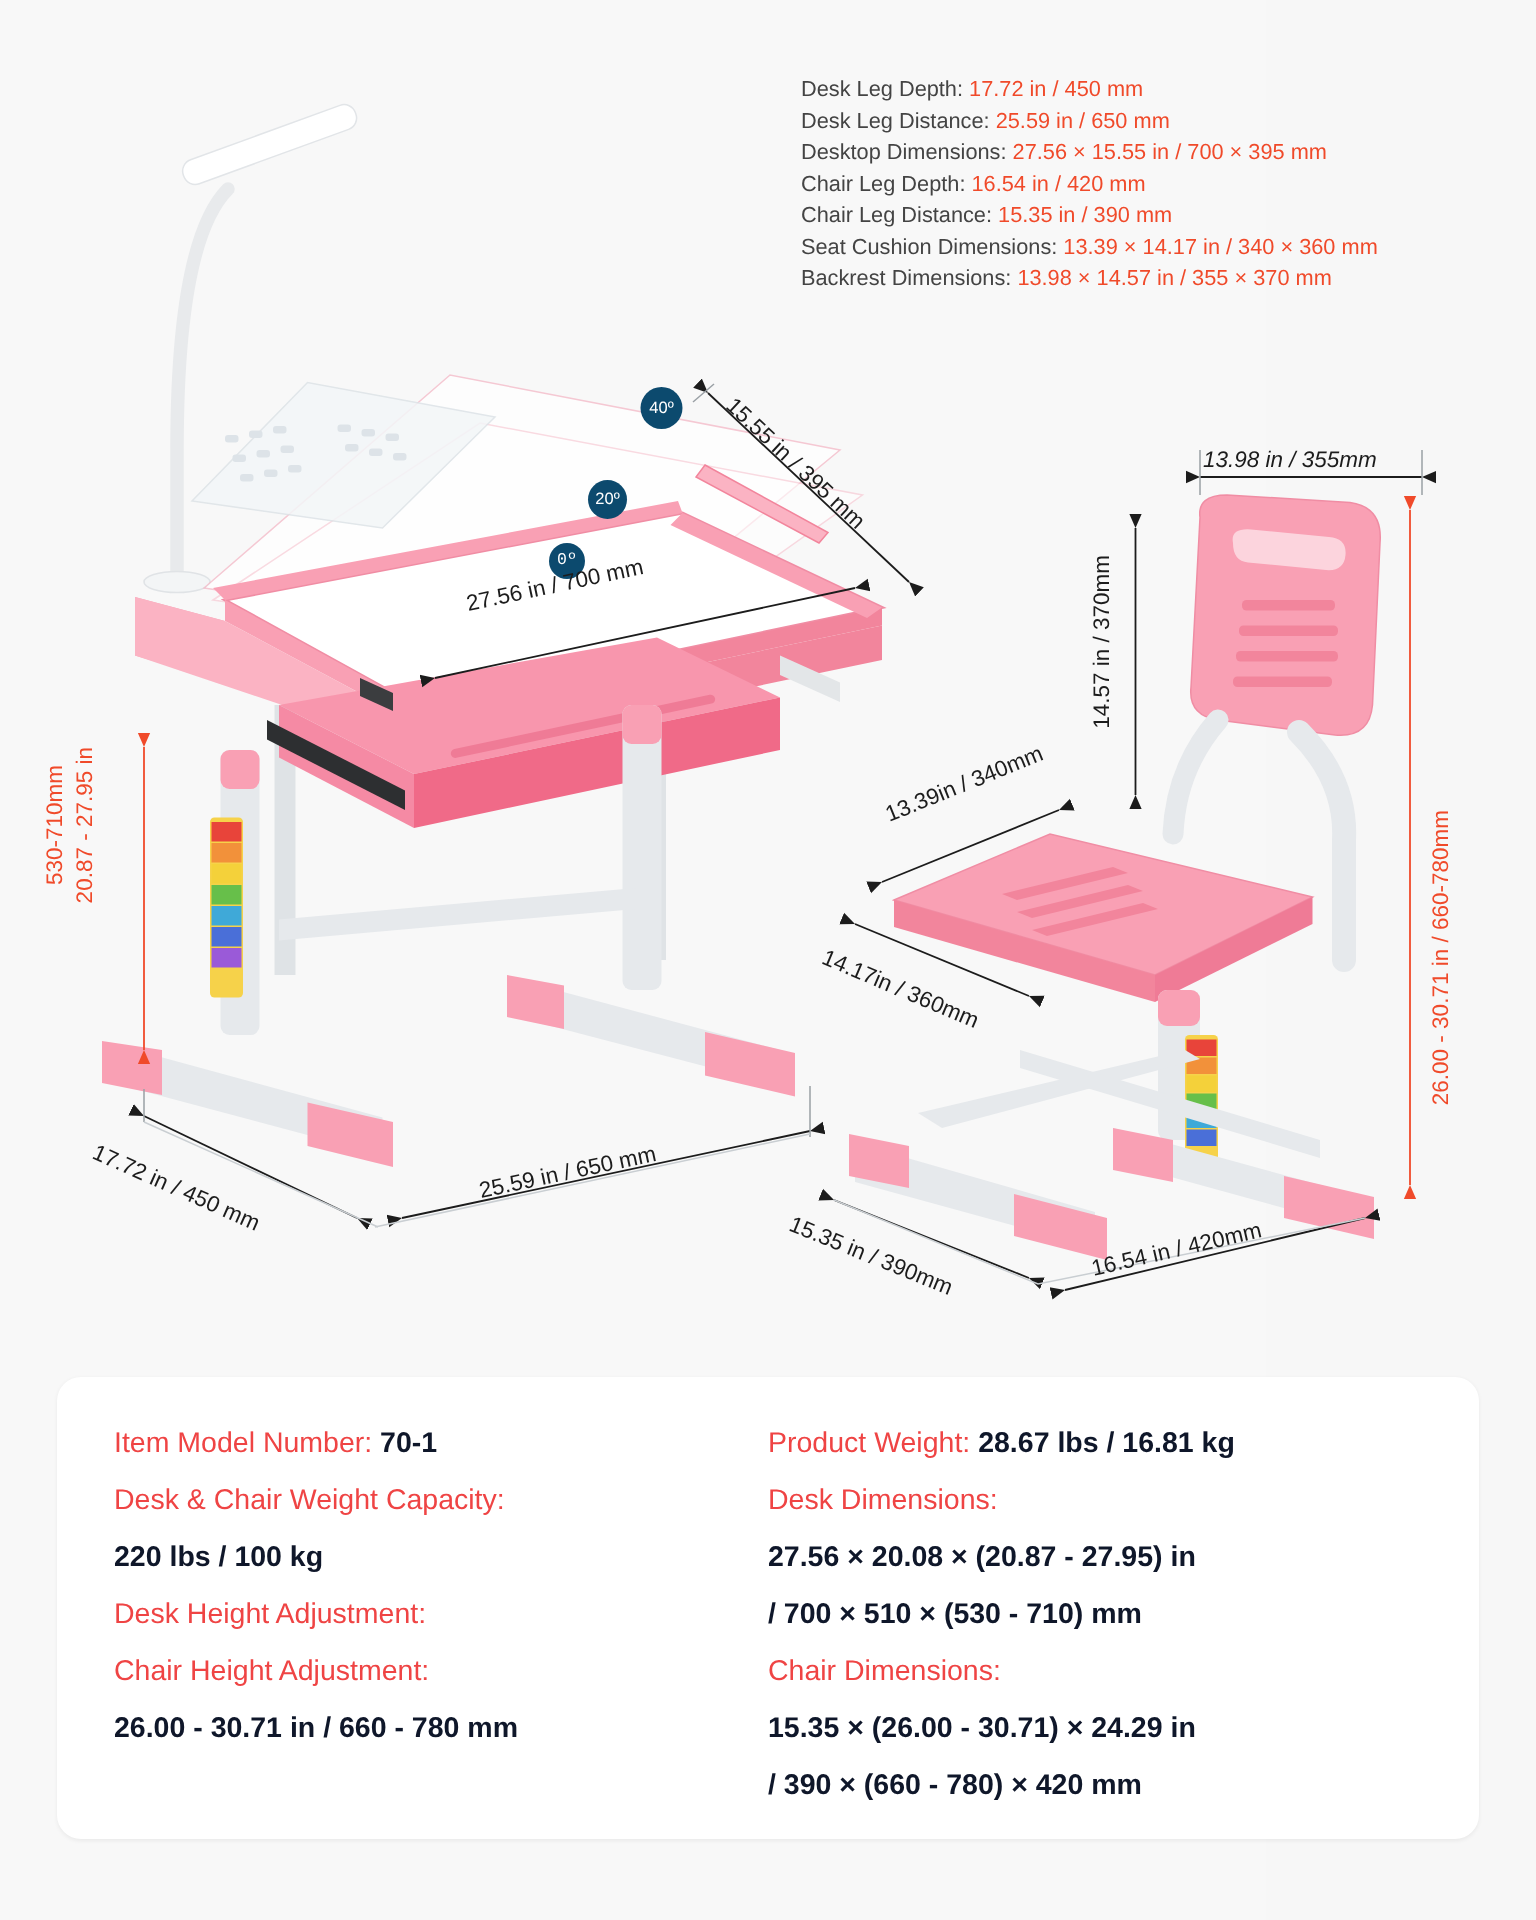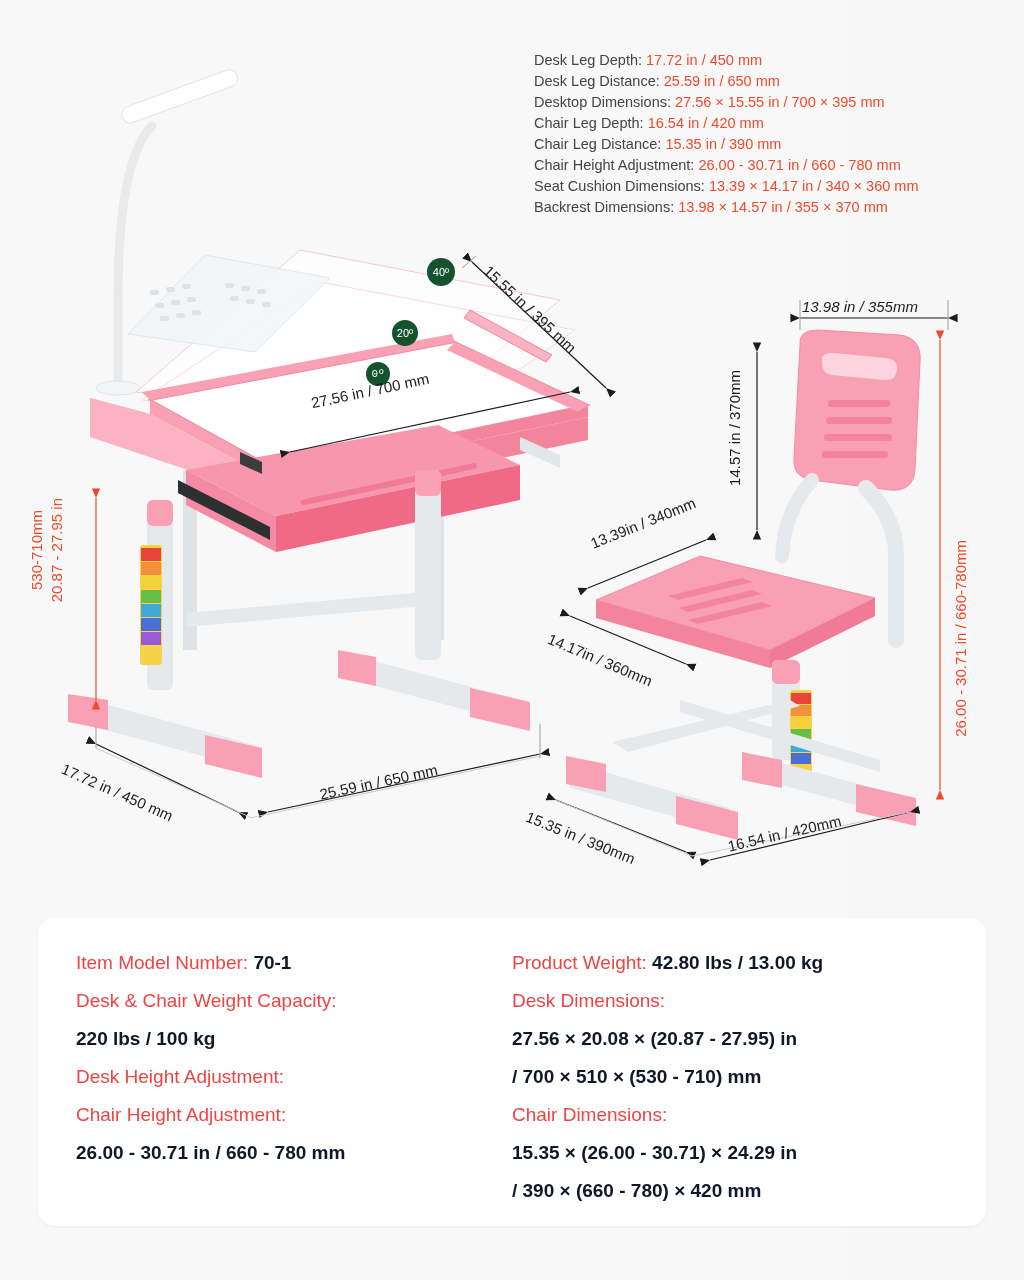--- a/index.html
+++ b/index.html
@@ -35,21 +35,21 @@
   .info-row { white-space: nowrap; }
 
   
   .canvas { position: absolute; left: 0; top: 0; width: 1024px; height: 918px; }
 
   .dimtext {
     position: absolute; color: #1c1c1c; font-size: 15px; white-space: nowrap;
   }
   .dimtext.red { color: #f04a2a; }
   .badge {
-    position: absolute; background: #14532d; color: #fff; border-radius: 50%;
+    position: absolute; background: #0c4a6e; color: #fff; border-radius: 50%;
     font-size: 11px; display: flex; align-items: center; justify-content: center;
   }
   svg { position: absolute; left: 0; top: 0; }
 </style>
 </head>
 <body>
 
 <div class="page">
 
   <div class="spec-list">
@@ -60,23 +60,20 @@
       <span class="lbl">Desk Leg Distance: </span><span class="val">25.59 in / 650 mm</span>
     </div>
     <div class="spec-line">
       <span class="lbl">Desktop Dimensions: </span><span class="val">27.56 × 15.55 in / 700 × 395 mm</span>
     </div>
     <div class="spec-line">
       <span class="lbl">Chair Leg Depth: </span><span class="val">16.54 in / 420 mm</span>
     </div>
     <div class="spec-line">
       <span class="lbl">Chair Leg Distance: </span><span class="val">15.35 in / 390 mm</span>
-    </div>
-    <div class="spec-line">
-      <span class="lbl">Chair Height Adjustment: </span><span class="val">26.00 - 30.71 in / 660 - 780 mm</span>
     </div>
     <div class="spec-line">
       <span class="lbl">Seat Cushion Dimensions: </span><span class="val">13.39 × 14.17 in / 340 × 360 mm</span>
     </div>
     <div class="spec-line">
       <span class="lbl">Backrest Dimensions: </span><span class="val">13.98 × 14.57 in / 355 × 370 mm</span>
     </div>
   </div>
 
   <div class="canvas">
@@ -300,21 +297,21 @@
       </div>
       <div class="info-row">
         <span class="lbl">Chair Height Adjustment:</span><span class="val"></span>
       </div>
       <div class="info-row">
         <span class="lbl"></span><span class="val">26.00 - 30.71 in / 660 - 780 mm</span>
       </div>
     </div>
     <div class="info-col">
       <div class="info-row">
-        <span class="lbl">Product Weight: </span><span class="val">42.80 lbs / 13.00 kg</span>
+        <span class="lbl">Product Weight: </span><span class="val">28.67 lbs / 16.81 kg</span>
       </div>
       <div class="info-row">
         <span class="lbl">Desk Dimensions:</span><span class="val"></span>
       </div>
       <div class="info-row">
         <span class="lbl"></span><span class="val">27.56 × 20.08 × (20.87 - 27.95) in</span>
       </div>
       <div class="info-row">
         <span class="lbl"></span><span class="val">/ 700 × 510 × (530 - 710) mm</span>
       </div>

